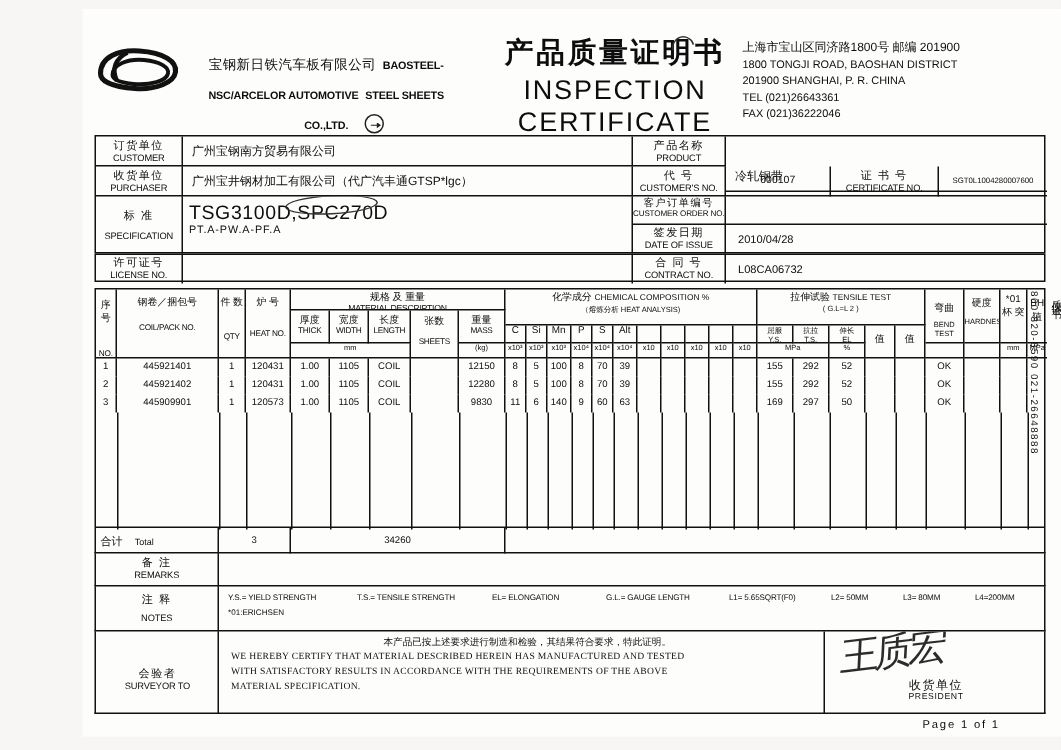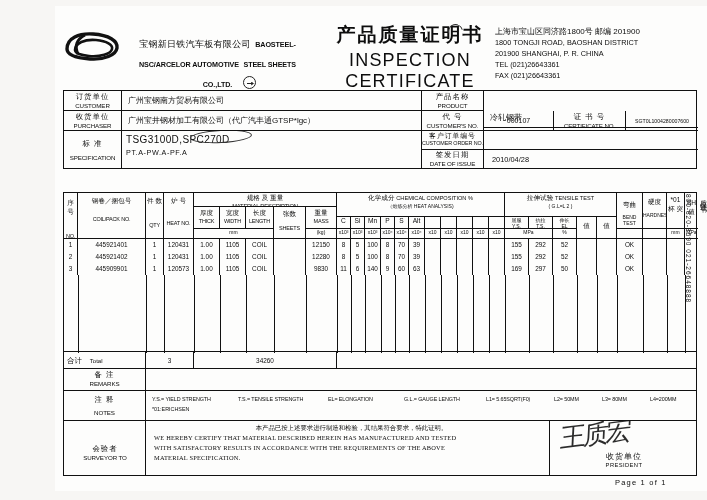--- a/index.html
+++ b/index.html
@@ -58,21 +58,21 @@
     overflow:hidden;
   }
   .lbl { text-align:center; line-height:1.15; padding-top:2px; }
   .lbl .cn { font-size:7.4px; display:block; letter-spacing:1px; }
   .lbl .en { font-size:6.2px; display:block; letter-spacing:-0.1px; }
   .val { font-size:8px; padding:4px 0 0 6px; }
 
   
   .info { position:absolute; left:8px; top:84px; width:634px; height:79px; }
 
-  .spec-line1 { position:absolute; left:4px; top:3px; font-size:10px; letter-spacing:0.4px; }
+  .spec-line1 { position:absolute; left:4px; top:3px; font-size:13px; letter-spacing:0.4px; }
   .spec-line2 { position:absolute; left:4px; top:17px; font-size:7.2px; letter-spacing:0.6px; }
   .ellipse {
     position:absolute; left:68px; top:-1px; width:62px; height:13px;
     border:1px solid #333; border-radius:50%/50%;
     transform:rotate(-3deg);
   }
   .hdr-cn { font-size:6.6px; display:block; }
   .hdr-en { font-size:5.5px; display:block; letter-spacing:-0.2px; }
   .hdr-tiny { font-size:5px; display:block; }
   .grp { text-align:center; font-size:6.8px; }
@@ -132,21 +132,21 @@
       <div class="title-cn">产品质量证明书</div>
       <div class="title-en">INSPECTION CERTIFICATE</div>
     </div>
     <div class="circle-mark"></div>
 
     <div class="addr-block">
       <div class="addr-cn">上海市宝山区同济路1800号 邮编 201900</div>
       <div class="addr-en">1800 TONGJI ROAD, BAOSHAN DISTRICT</div>
       <div class="addr-en">201900 SHANGHAI, P. R. CHINA</div>
       <div class="addr-en">TEL (021)26643361</div>
-      <div class="addr-en">FAX (021)26643361</div>
+      <div class="addr-en">FAX (021)36222046</div>
     </div>
   </div>
 
   <div class="info bk">
 
     <div class="cell lbl" style="left:0;top:0;width:58px;height:20px;">
       <span class="cn">订货单位</span>
       <span class="en">CUSTOMER</span>
     </div>
     <div class="cell val" style="left:58px;top:0;width:300px;height:20px;">广州宝钢南方贸易有限公司</div>
@@ -190,20 +190,32 @@
     </div>
     <div class="cell val" style="left:420px;top:40px;width:214px;height:19px;border-right:none;"></div>
 
     <div class="cell lbl" style="left:358px;top:59px;width:62px;height:19px;border-bottom:none;padding-top:1px;">
       <span class="cn">签发日期</span>
       <span class="en">DATE OF ISSUE</span>
     </div>
     <div class="cell" style="left:420px;top:59px;width:214px;height:19px;border-right:none;border-bottom:none;font-size:7.4px;padding:5px 0 0 8px;">2010/04/28</div>
   </div>
 
+  <div class="bk" style="position:absolute;left:8px;top:163px;width:634px;height:19px;">
+    <div class="cell lbl" style="left:0;top:0;width:58px;height:19px;border-bottom:none;padding-top:1px;">
+      <span class="cn">许可证号</span>
+      <span class="en">LICENSE NO.</span>
+    </div>
+    <div class="cell" style="left:58px;top:0;width:300px;height:19px;border-bottom:none;"></div>
+    <div class="cell lbl" style="left:358px;top:0;width:62px;height:19px;border-bottom:none;padding-top:1px;">
+      <span class="cn">合 同 号</span>
+      <span class="en">CONTRACT NO.</span>
+    </div>
+    <div class="cell" style="left:420px;top:0;width:214px;height:19px;border-right:none;border-bottom:none;font-size:7.4px;padding:5px 0 0 8px;">L08CA06732</div>
+  </div>
 
   <div class="bk" style="position:absolute;left:8px;top:186px;width:634px;height:160px;">
 
     <div class="cell grp" style="left:0;top:0;width:14px;height:46px;padding-top:6px;">
       <span class="hdr-cn">序 号</span>
       <span class="hdr-en" style="margin-top:16px;">NO.</span>
     </div>
     <div class="cell grp" style="left:14px;top:0;width:68px;height:46px;padding-top:4px;">
       <span class="hdr-cn">钢卷／捆包号</span>
       <span class="hdr-en" style="margin-top:10px;">COIL/PACK NO.</span>

